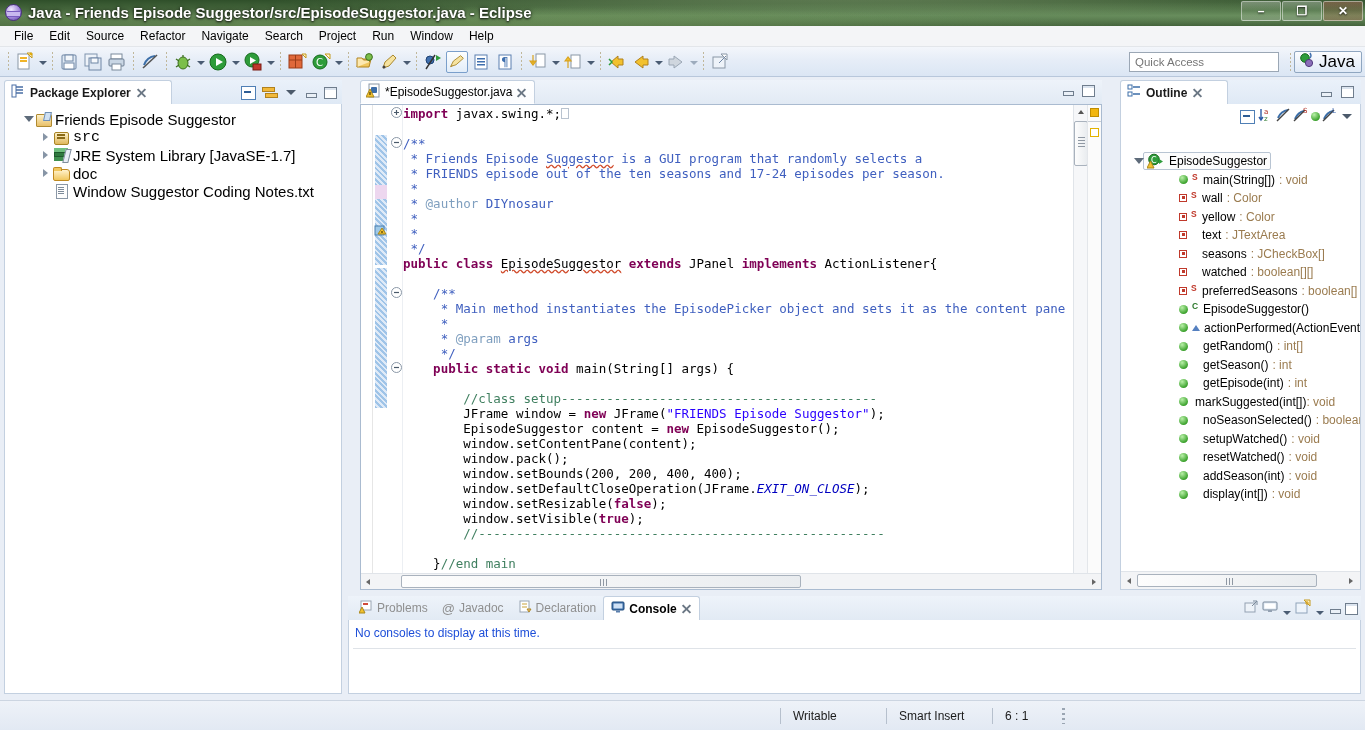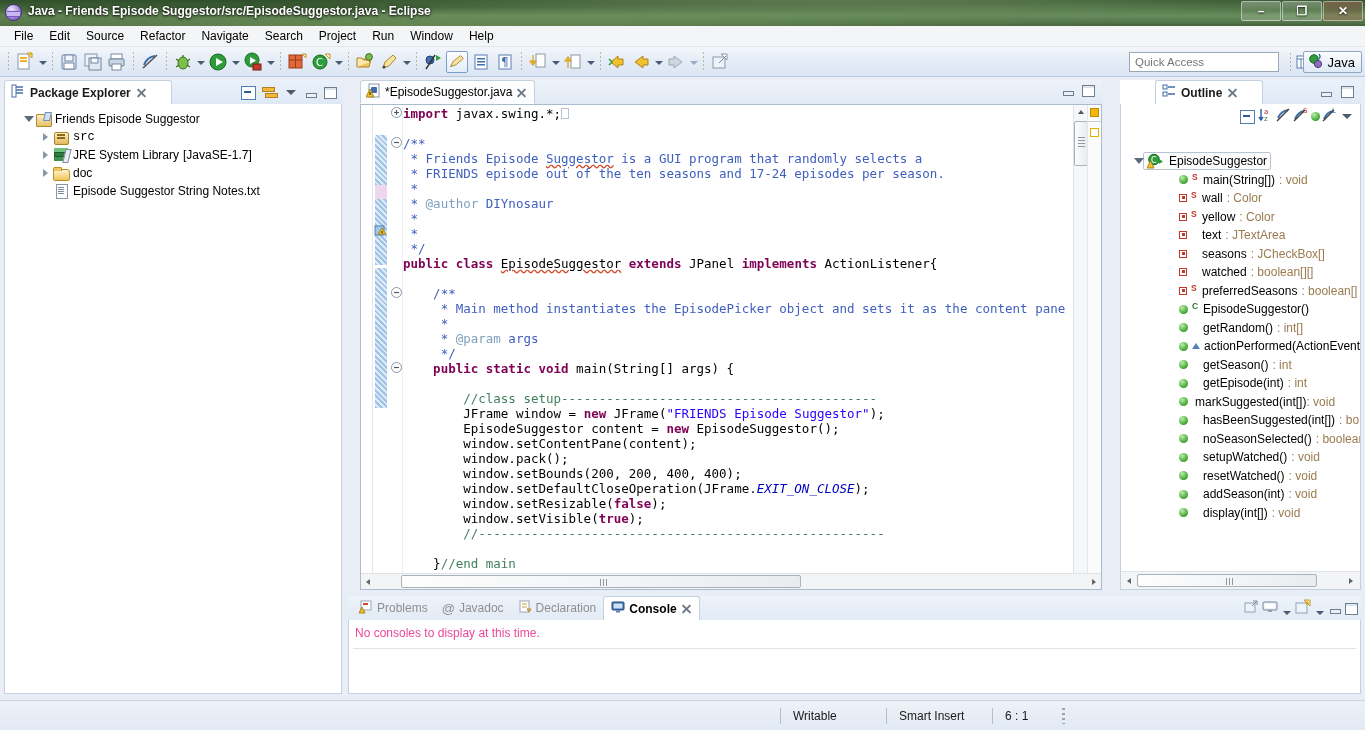--- a/index.html
+++ b/index.html
@@ -32,21 +32,21 @@
     border-radius: 50%;
     background: radial-gradient(circle at 35% 30%, #f0e8ff, #9a7fd6 60%, #5d3fa0);
     border: 1px solid #4a2f80;
   }
   .tb-icon::before{
     content:""; position:absolute; left:1px; top:6px; width:13px; height:4px;
     background:#c9b8ef; border-top:1px solid #7a5cc0; border-bottom:1px solid #7a5cc0;
   }
   .tb-title {
     position: absolute; left: 28px; top: 4px; z-index:3;
-    color: #ffffff; font-size: 12px; font-weight: bold;
+    color: #ffffff; font-size: 15px; font-weight: bold;
     text-shadow: 0 1px 2px rgba(0,0,0,.8), 0 0 4px rgba(0,0,0,.6);
     white-space: nowrap;
   }
   .wbtns { position: absolute; right: 2px; top: 1px; display: flex; z-index:3; }
   .wbtn {
     width: 40px; height: 20px; margin-left: 1px;
     border: 1px solid rgba(255,255,255,.45);
     border-radius: 2px;
     background: linear-gradient(to bottom, rgba(255,255,255,.30), rgba(255,255,255,.06) 48%, rgba(255,255,255,.20));
     color: #fff; font-size: 12px; font-weight: bold;
@@ -89,21 +89,21 @@
     font-family: "Liberation Sans", sans-serif;
   }
   .persp-sep { position:absolute; right:74px; top:6px; width:1px; height:18px;
     background: repeating-linear-gradient(to bottom, #c0b79a 0 2px, transparent 2px 4px); }
   .persp-new { position: absolute; right: 50px; top: 6px; width: 20px; height: 18px; }
   .persp-div { position: absolute; right: 44px; top: 6px; width: 1px; height: 18px; background: #b9c4d2; }
   .persp-java {
     position: absolute; right: 3px; top: 4px; height: 22px; padding: 0 6px 0 4px;
     border: 1px solid #8fa6c0; border-radius: 2px;
     background: linear-gradient(to bottom,#fbfcfe,#dfe9f6);
-    display: flex; align-items: center; gap: 4px; font-size: 13px; color:#000;
+    display: flex; align-items: center; gap: 4px; font-size: 17px; color:#000;
   }
 
   
   .panel { position: absolute; background: #fff; }
   .view-tabbar {
     position: relative; height: 24px;
     background: linear-gradient(to bottom,#eaf1fa,#dfe9f5);
   }
   .view-tab {
     position: absolute; left: 0; top: 0; height: 24px;
@@ -124,21 +124,21 @@
   .xclose::after  { transform: rotate(-45deg); }
   .min-gl { width:13px;height:13px;position:relative;display:inline-block; }
   .min-gl::after{content:"";position:absolute;left:2px;top:7px;width:9px;height:3px;
     background:#eaf0f7;border:1px solid #6f7d8d;}
   .max-gl { width:13px;height:13px;position:relative;display:inline-block; }
   .max-gl::after{content:"";position:absolute;left:1px;top:1px;width:11px;height:10px;
     background:#fff;border:1px solid #6f7d8d;box-shadow: inset 0 2px 0 #dbe4ef;}
 
   
   #pkg-explorer { left: 4px; top: 80px; width: 338px; height: 614px; }
-  .tree { padding: 6px 0 0 8px; font-size: 12px; text-align: center; }
+  .tree { padding: 6px 0 0 8px; font-size: 15px; text-align: center; }
   .trow { display:flex; align-items:center; height:18px; white-space:nowrap; }
   .twist { width: 14px; height:16px; position: relative; display:inline-block; }
   .twist.closed::after {
     content:""; position:absolute; left:4px; top:4px;
     border-top:4px solid transparent; border-bottom:4px solid transparent;
     border-left:5px solid #8795a6;
   }
   .twist.open::after {
     content:""; position:absolute; left:3px; top:5px;
     border-left:5px solid transparent; border-right:5px solid transparent;
@@ -222,21 +222,21 @@
     background:#f3f4f6; border-top:1px solid #e0e4e9; }
   .sb-thumb { position:absolute; background:linear-gradient(to right,#fdfdfd,#e9ecef);
     border:1px solid #a9b2bd; border-radius:2px; }
   .sb-arrow { position:absolute; width:14px; height:14px; }
   .sb-arrow::after { content:""; position:absolute; }
   .sb-grip { position:absolute; background:#8f98a3; }
   .ovr-mark { position:absolute; width:9px; height:9px; background:#f2b60f; border:1px solid #c08d00; }
   .ovr-mark.hollow { background:#fff; }
 
   
-  #outline { left: 1120px; top: 80px; width: 241px; height: 510px; padding-left: 35px; }
+  #outline { left: 1120px; top: 80px; width: 241px; height: 510px; }
   .ol-toolbar { position:absolute; left:0; top:24px; right:0; height:24px;
     background:#fff; display:flex; align-items:center; justify-content:flex-end; padding-right:6px; gap:2px; }
   .ol-tree { position:absolute; left:0; top:48px; right:0; bottom:20px; overflow:hidden; padding-left:4px; }
   .ol-row { display:flex; align-items:center; height:18.5px; white-space:nowrap; font-size:12px; }
   .ol-row .nm { color:#000; }
   .ol-row .ty { color:#9a7b4f; }
   .ol-hscroll { position:absolute;left:0;right:0;bottom:0;height:18px;background:#f3f4f6;
     border-top:1px solid #e0e4e9; }
   .dotgreen { width:9px;height:9px;border-radius:50%;
     background:radial-gradient(circle at 35% 30%,#b9f0a8,#3da32e 70%,#226d18);
@@ -258,21 +258,21 @@
   
   #console { left: 348px; top: 596px; width: 1013px; height: 98px; }
   .cs-tabbar { position:absolute; left:0; top:0; right:0; height:24px;
     background: linear-gradient(to bottom,#eef3fa,#e2eaf4); }
   .cs-tab { height:24px; display:inline-flex; align-items:center; gap:4px; padding:0 7px;
     font-size:12px; color:#8f8f8f; }
   .cs-tab.active { background:#fff; border:1px solid #c3d0e0; border-bottom:none;
     border-radius:3px 3px 0 0; color:#000; font-weight:bold; }
   .cs-body { position:absolute; left:0; top:24px; right:0; bottom:0;
     background:#fff; border:1px solid #c3d0e0; border-top:none;
-    font-size:12px; padding:6px 6px; color:#ec4899; }
+    font-size:12px; padding:6px 6px; color:#1d4ed8; }
   .cs-rule { position:absolute; left:4px; right:4px; top:28px; height:1px; background:#dfe3e8; }
   .cs-tools { position:absolute; right:4px; top:3px; display:flex; align-items:center; gap:3px; }
 
   
   .statusbar { position:absolute; left:0; bottom:0; width:1365px; height:30px;
     background:linear-gradient(to bottom,#eef2f8,#e2e9f3); border-top:1px solid #ccd5e1;
     display:flex; align-items:center; font-size:12px; color:#1a1a1a; }
   .sb-sep { width:1px; height:16px; background:#b6c0cd; margin:0 0; }
   .sb-cell { padding:0 12px; white-space:nowrap; }
   .sb-dots { width:3px;height:16px;margin-left:22px;
@@ -555,21 +555,21 @@
 
         <div class="trow" style="padding-left:26px;">
           <span class="twist closed"></span>
           <span class="ic ic-folder"></span>
           <span class="tlabel">doc</span>
         </div>
 
         <div class="trow" style="padding-left:26px;">
           <span class="twist"></span>
           <span class="ic ic-txt"></span>
-          <span class="tlabel">Episode Suggestor String Notes.txt</span>
+          <span class="tlabel">Window Suggestor Coding Notes.txt</span>
         </div>
 
       </div>
     </div>
   </div>
 
   <div class="panel" id="editor">
     <div class="view-tabbar" style="background:linear-gradient(to bottom,#eef3fa,#e2eaf4);">
       <div class="ed-tab">
         <span>
@@ -825,58 +825,52 @@
         </div>
 
         <div class="ol-row" style="padding-left:54px;gap:4px;">
           <span class="dotgreen"></span>
           <span class="supC">C</span>
           <span class="nm">EpisodeSuggestor()</span>
         </div>
 
         <div class="ol-row" style="padding-left:54px;gap:4px;">
           <span class="dotgreen"></span>
+          <span class="tri-ov"></span>
+          <span class="nm">actionPerformed(ActionEvent</span>
+        </div>
+
+        <div class="ol-row" style="padding-left:54px;gap:4px;">
+          <span class="dotgreen"></span>
           <span class="supS"></span>
           <span class="nm">getRandom()</span>
           <span class="ty">: int[]</span>
         </div>
 
         <div class="ol-row" style="padding-left:54px;gap:4px;">
           <span class="dotgreen"></span>
-          <span class="tri-ov"></span>
-          <span class="nm">actionPerformed(ActionEvent</span>
-        </div>
-
-        <div class="ol-row" style="padding-left:54px;gap:4px;">
-          <span class="dotgreen"></span>
           <span class="supS"></span>
           <span class="nm">getSeason()</span>
           <span class="ty">: int</span>
         </div>
 
         <div class="ol-row" style="padding-left:54px;gap:4px;">
           <span class="dotgreen"></span>
           <span class="supS"></span>
           <span class="nm">getEpisode(int)</span>
           <span class="ty">: int</span>
         </div>
 
         <div class="ol-row" style="padding-left:54px;text-align:right;">
           <span class="dotgreen"></span>
           <span class="supS"></span>
           <span class="nm">markSuggested(int[])</span>
           <span class="ty">: void</span>
         </div>
 
-        <div class="ol-row" style="padding-left:54px;gap:4px;">
-          <span class="dotgreen"></span>
-          <span class="supS"></span>
-          <span class="nm">hasBeenSuggested(int[])</span>
-          <span class="ty">: bo</span>
-        </div>
 
         <div class="ol-row" style="padding-left:54px;gap:4px;">
           <span class="dotgreen"></span>
           <span class="supS"></span>
           <span class="nm">noSeasonSelected()</span>
           <span class="ty">: boolean</span>
         </div>
 
         <div class="ol-row" style="padding-left:54px;gap:4px;">
           <span class="dotgreen"></span>

